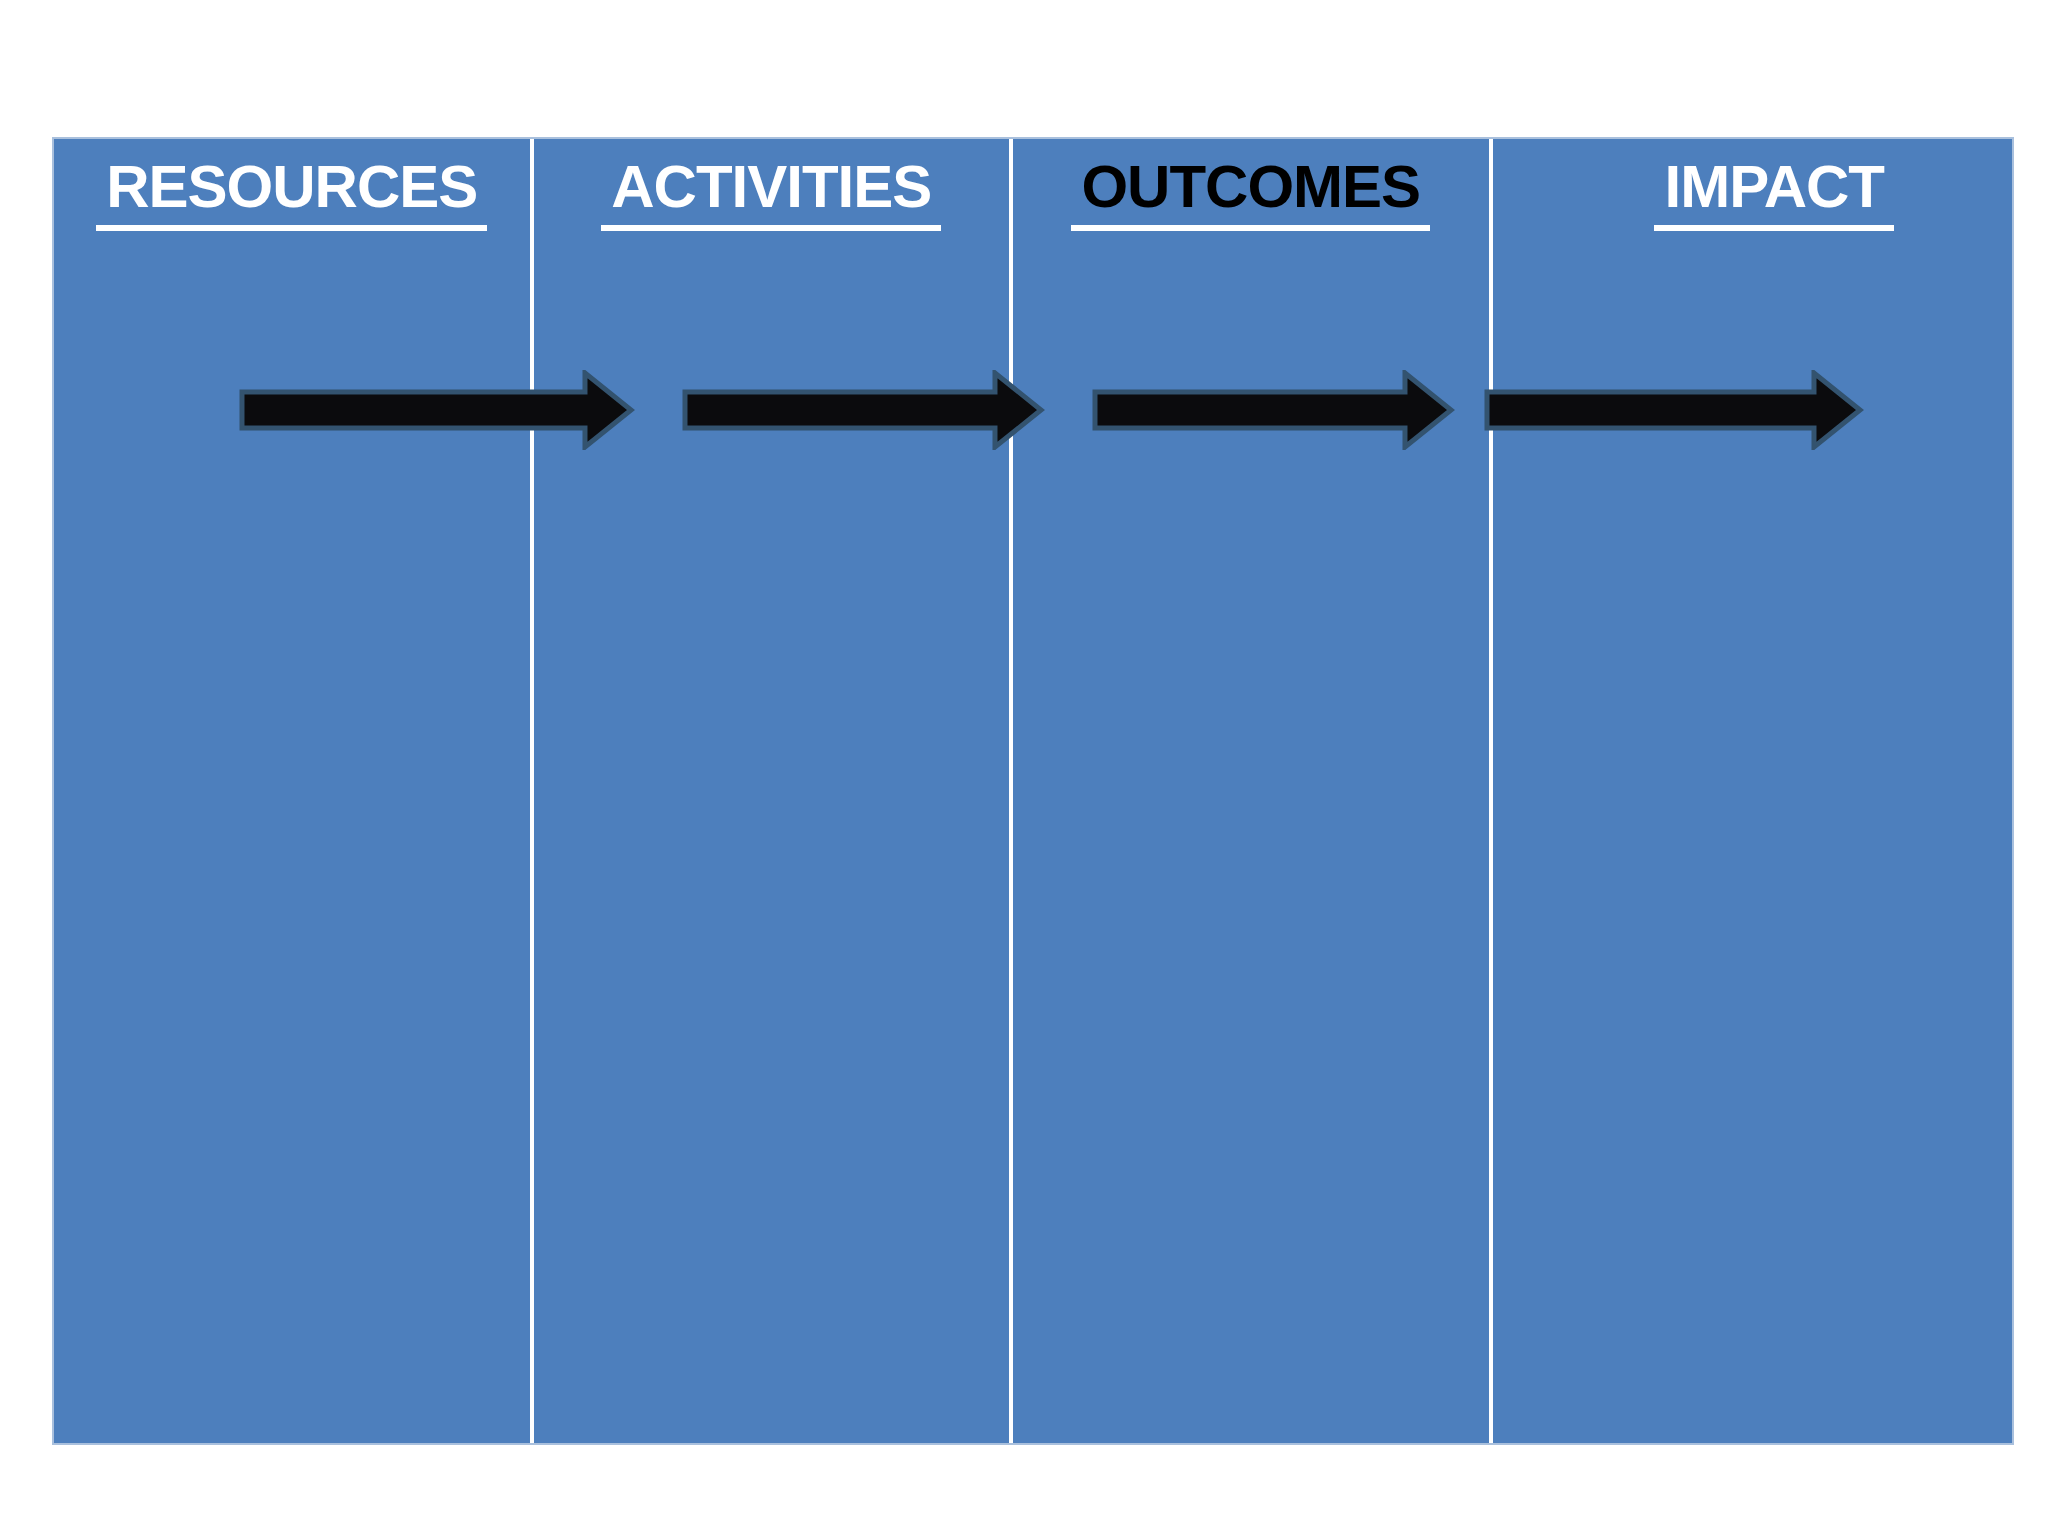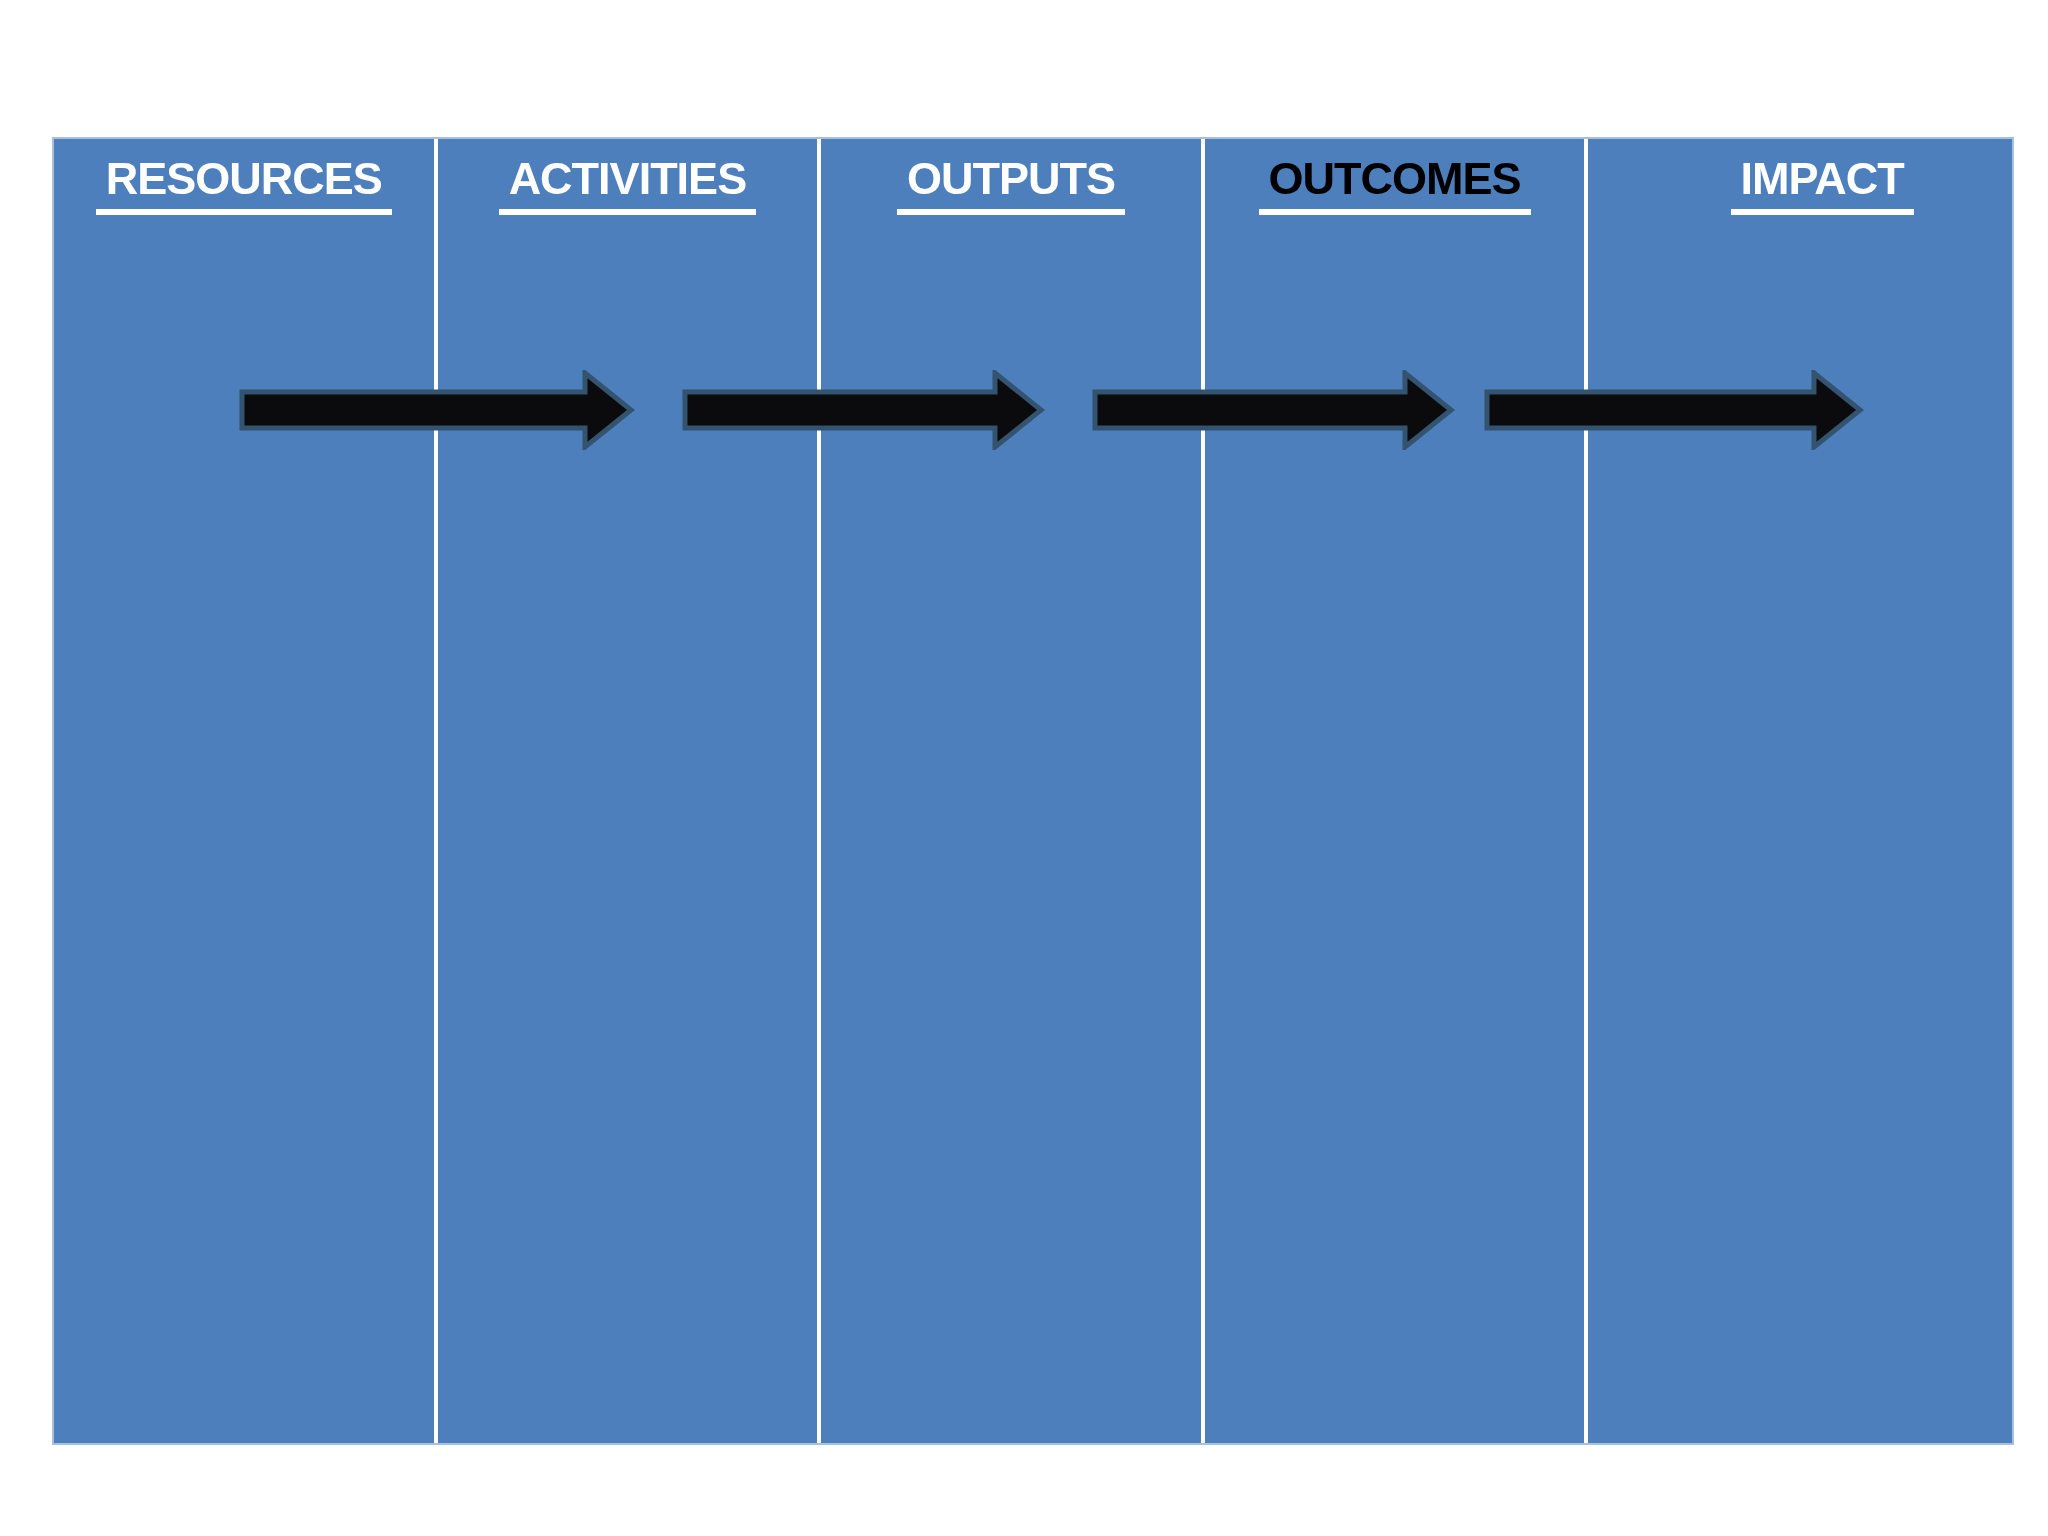--- a/index.html
+++ b/index.html
@@ -36,21 +36,21 @@
     flex: 1 1 0;
     border-right-style: solid;
     border-right-width: 4px;
     padding-top: 16px;
     text-align: center;
   }
   .column:last-child { border-right: none; padding-left: 44px; }
 
   .column-header {
     display: inline-block;
-    font-size: 45px;
+    font-size: 60px;
     font-weight: bold;
     letter-spacing: -1px;
     line-height: 1.05;
     border-bottom-style: solid;
     border-bottom-width: 6px;
     padding: 0 10px 7px 10px;
   }
 
   .arrows-layer {
     position: absolute;
@@ -82,23 +82,20 @@
     <div class="columns">
 
       <div class="column" style="border-right-color: rgb(255, 255, 255);">
         <span class="column-header" style="color: rgb(255, 255, 255); border-bottom-color: rgb(255, 255, 255);">RESOURCES</span>
       </div>
 
       <div class="column" style="border-right-color: rgb(255, 255, 255);">
         <span class="column-header" style="color: rgb(255, 255, 255); border-bottom-color: rgb(255, 255, 255);">ACTIVITIES</span>
       </div>
 
-      <div class="column" style="border-right-color: rgb(255, 255, 255);">
-        <span class="column-header" style="color: rgb(255, 255, 255); border-bottom-color: rgb(255, 255, 255);">OUTPUTS</span>
-      </div>
 
       <div class="column" style="border-right-color: rgb(255, 255, 255);">
         <span class="column-header" style="color: #000000; border-bottom-color: rgb(255, 255, 255);">OUTCOMES</span>
       </div>
 
       <div class="column">
         <span class="column-header" style="color: rgb(255, 255, 255); border-bottom-color: rgb(255, 255, 255);">IMPACT</span>
       </div>
 
     </div>

